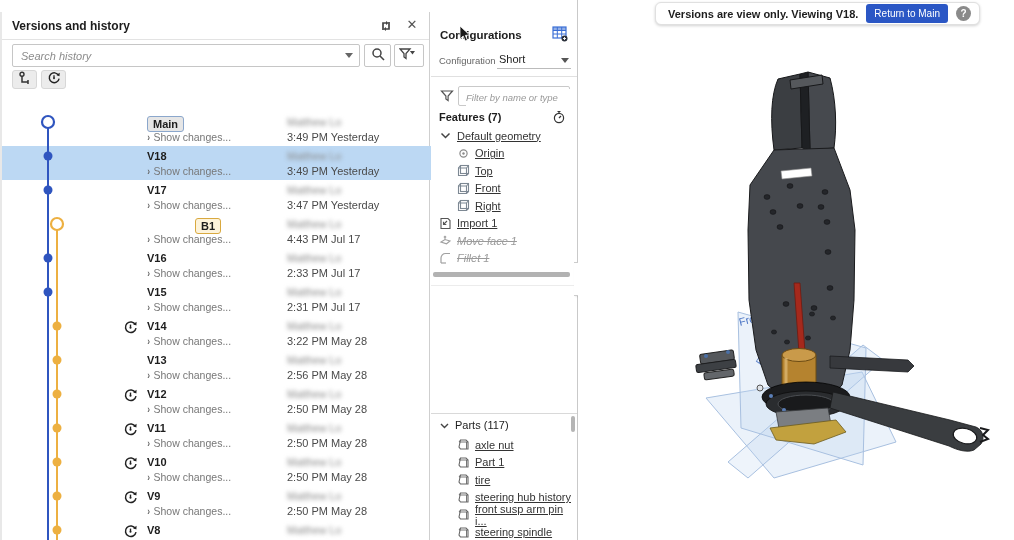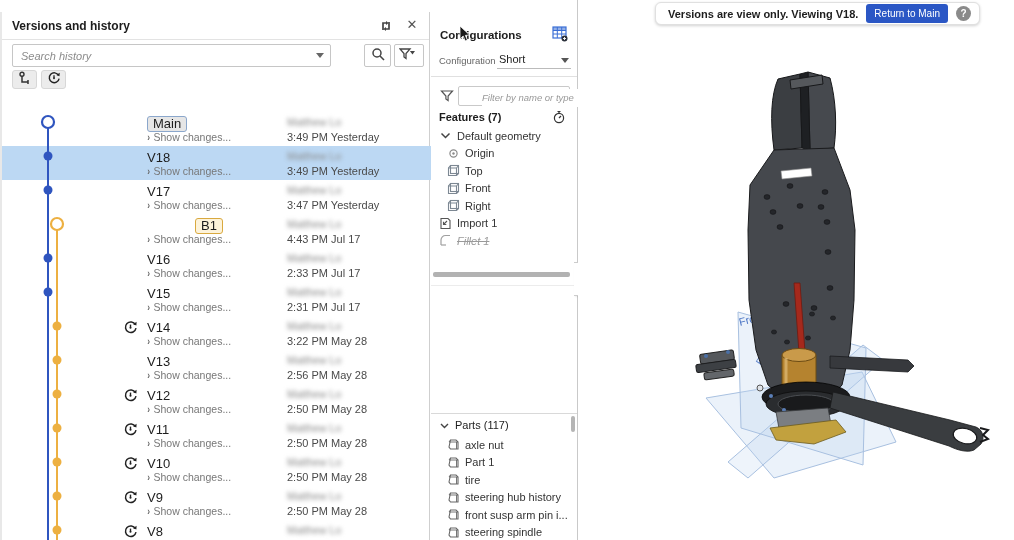--- a/index.html
+++ b/index.html
@@ -11,21 +11,21 @@
   .left-panel { position:absolute; left:0; top:12px; width:430px; height:540px;
     background:#fff; border-right:1px solid #cfcfcf; border-left:2px solid #e8e8e8; }
   .lp-header { position:absolute; left:0; top:0; width:100%; height:28px;
     border-bottom:1px solid #e3e3e3; }
   .lp-title { position:absolute; left:10px; top:7px; font-size:12px; font-weight:bold; color:#1d1d1d; }
   .lp-restore { position:absolute; right:34px; top:5px; width:18px; height:18px; cursor:pointer; }
   .lp-close { position:absolute; right:8px; top:4px; width:18px; height:18px;
     font-size:13px; color:#555; text-align:center; line-height:18px; cursor:pointer; }
 
   .search-row { position:absolute; left:0; top:32px; width:100%; height:24px; }
-  .search-box { position:absolute; left:10px; top:0; width:319px; height:23px;
+  .search-box { position:absolute; left:10px; top:0; width:348px; height:23px;
     border:1px solid #c6c6c6; border-radius:2px; background:#fff; }
   .search-box input { position:absolute; left:8px; top:0; width:320px; height:21px; border:none;
     outline:none; font-size:11px; font-style:italic; color:#555; background:transparent;
     font-family:"Liberation Sans", sans-serif; }
   .search-box input::placeholder { color:#8b8b8b; font-style:italic; }
   .combo-caret { position:absolute; right:6px; top:8px; width:0; height:0;
     border-left:4px solid transparent; border-right:4px solid transparent; border-top:5px solid #666; }
   .btn-sq { position:absolute; top:0; height:23px; border:1px solid #c6c6c6; border-radius:2px;
     background:#fff; display:flex; align-items:center; justify-content:center; cursor:pointer; }
   .btn-search { left:362px; width:27px; }
@@ -37,21 +37,21 @@
 
   .col-headers { position:absolute; left:0; top:82px; width:100%; height:18px;
     border-bottom:1px solid #e0e0e0; }
   .col-name { position:absolute; left:145px; top:2px; font-size:11px; font-weight:bold; color:#1d1d1d; }
   .col-modified { position:absolute; left:285px; top:2px; font-size:11px; font-weight:bold; color:#1d1d1d; }
 
   #rows { position:absolute; left:0; top:100px; width:100%; }
   .vrow { position:absolute; left:0; width:430px; height:34px; }
   .vrow.selected { background:#bcd8f3; }
   .v-icon { position:absolute; left:121px; top:4px; width:15px; height:15px; }
-  .v-name { position:absolute; left:145px; top:4px; font-size:13px; font-weight:normal; color:#1d1d1d; }
+  .v-name { position:absolute; left:145px; top:4px; font-size:11px; font-weight:bold; color:#1d1d1d; }
   .v-badge { display:inline-block; padding:0 5px; border-radius:3px; line-height:14px; }
   .v-badge.main { background:#e6e6e6; border:1px solid #8ba7cc; }
   .v-badge.branch { background:#fdf3da; border:1px solid #d9a93f;margin-left:48px; }
   .v-show { position:absolute; left:145px; top:19px; font-size:10.5px; color:#777; cursor:pointer; }
   .v-show .chev { display:inline-block; margin-right:3px; color:#666; font-weight:bold;
     transform:scale(0.8,1.1); }
   .v-author { position:absolute; left:285px; top:4px; font-size:10.5px; color:#8a8a8a;
     filter:blur(2.2px); }
   .v-time { position:absolute; left:285px; top:19px; font-size:11px; color:#4a4a4a; }
   #graph { position:absolute; left:0; top:0; width:120px; height:540px; pointer-events:none; }
@@ -64,31 +64,31 @@
   .cfg-label { position:absolute; left:8px; top:55px; font-size:9.5px; color:#666; }
   .cfg-select { position:absolute; left:66px; top:51px; width:74px; height:18px;
     border-bottom:1px solid #bbb; font-size:11px; color:#1d1d1d; cursor:pointer; }
   .cfg-select .val { position:absolute; left:2px; top:2px; }
   .cfg-select .caret { position:absolute; right:2px; top:7px; width:0; height:0;
     border-left:4px solid transparent; border-right:4px solid transparent; border-top:5px solid #555; }
   .cfg-divider { position:absolute; left:0; top:76px; width:100%; border-top:1px solid #e0e0e0; }
   .flt-icon { position:absolute; left:9px; top:89px; width:14px; height:14px; }
   .flt-box { position:absolute; left:27px; top:86px; width:112px; height:20px;
     border:1px solid #c9c9c9; border-radius:2px; }
-  .flt-box input { width:104px; height:18px; border:none; outline:none; margin-left:23px;
+  .flt-box input { width:104px; height:18px; border:none; outline:none; margin-left:7px;
     font-size:9.5px; font-style:italic; color:#555; font-family:"Liberation Sans", sans-serif; }
   .flt-box input::placeholder { color:#999; font-style:italic; }
   .feat-header { position:absolute; left:8px; top:111px; font-size:11px; font-weight:bold; color:#1d1d1d; }
   .feat-clock { position:absolute; right:11px; top:110px; width:14px; height:14px; cursor:pointer; }
   #feature-tree { position:absolute; left:0; top:127px; width:100%; }
   .tree-item { position:relative; height:17.5px; font-size:11px; color:#333;
-    display:flex; align-items:center; cursor:pointer; }
+    display:flex; align-items:center; cursor:pointer;text-decoration:underline; }
   .tree-item .ticon { width:13px; height:13px; margin-right:5px; flex:0 0 13px; }
   .tree-item.lvl0 { padding-left:8px; }
-  .tree-item.lvl1 { padding-left:16px;align-items:center; }
+  .tree-item.lvl1 { padding-left:26px;align-items:center; }
   .tree-item.suppressed { color:#9a9a9a; font-style:italic; text-decoration:line-through; }
   .rollback-bar { position:absolute; left:2px; top:272px; width:137px; height:5px;
     background:#b2b2b2; border-radius:2px; cursor:ns-resize; }
   .mid-divider2 { position:absolute; left:0; top:285px; width:100%; border-top:1px solid #ececec; }
   .parts-divider { position:absolute; left:0; top:413px; width:100%; border-top:1px solid #d9d9d9; }
   .parts-header { position:absolute; left:8px; top:419px; font-size:11px; color:#1d1d1d;
     display:flex; align-items:center; cursor:pointer; }
   .parts-header .ticon { width:11px; height:11px; margin-right:5px; }
   #parts-list { position:absolute; left:0; top:436px; width:100%; }
   .mid-scroll-thumb { position:absolute; right:2px; top:416px; width:4px; height:16px;
@@ -389,20 +389,27 @@
               <path d="M1.5 4 H9.5 V11.5 M9.5 4 L11.5 1.5" fill="none" stroke="#7d8893" stroke-width="1.1"></path>
             </svg></span>
           <span>Right</span>
         </div>
         <div class="tree-item lvl0">
           <span class="ticon"><svg width="13" height="13" viewBox="0 0 13 13">
               <path d="M2 1.5 h7 l2 2 v8 h-9 z" fill="none" stroke="#555" stroke-width="1.1"></path>
               <path d="M8 4 L4.5 7.5 M4.5 4.7 v2.8 h2.8" fill="none" stroke="#555" stroke-width="1.1"></path>
             </svg></span>
           <span>Import 1</span>
+        </div>
+        <div class="tree-item lvl0 suppressed">
+          <span class="ticon"><svg width="13" height="13" viewBox="0 0 13 13">
+              <path d="M2 8 L6 5.5 L11 7 L7.5 9.8 Z" fill="none" stroke="#a0a0a0" stroke-width="1.1"></path>
+              <path d="M6 5.5 V2.2 M4.8 3.4 L6 2.2 L7.2 3.4" fill="none" stroke="#a0a0a0" stroke-width="1.1"></path>
+            </svg></span>
+          <span>Move face 1</span>
         </div>
         <div class="tree-item lvl0 suppressed">
           <span class="ticon"><svg width="13" height="13" viewBox="0 0 13 13">
               <path d="M2 11 V6 A4.5 4.5 0 0 1 6.5 1.5 H11" fill="none" stroke="#a0a0a0" stroke-width="1.2"></path>
               <path d="M2 11 H7" stroke="#a0a0a0" stroke-width="1.2"></path>
             </svg></span>
           <span>Fillet 1</span>
         </div>
       </div>
 

